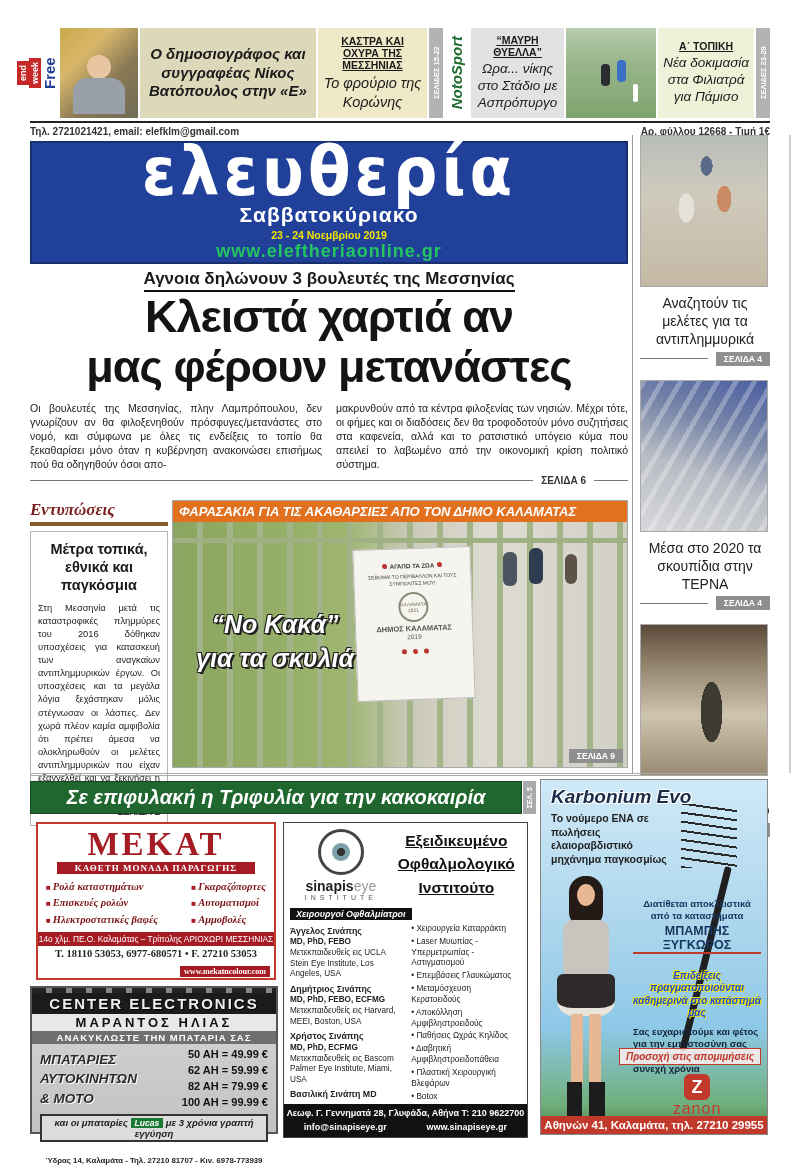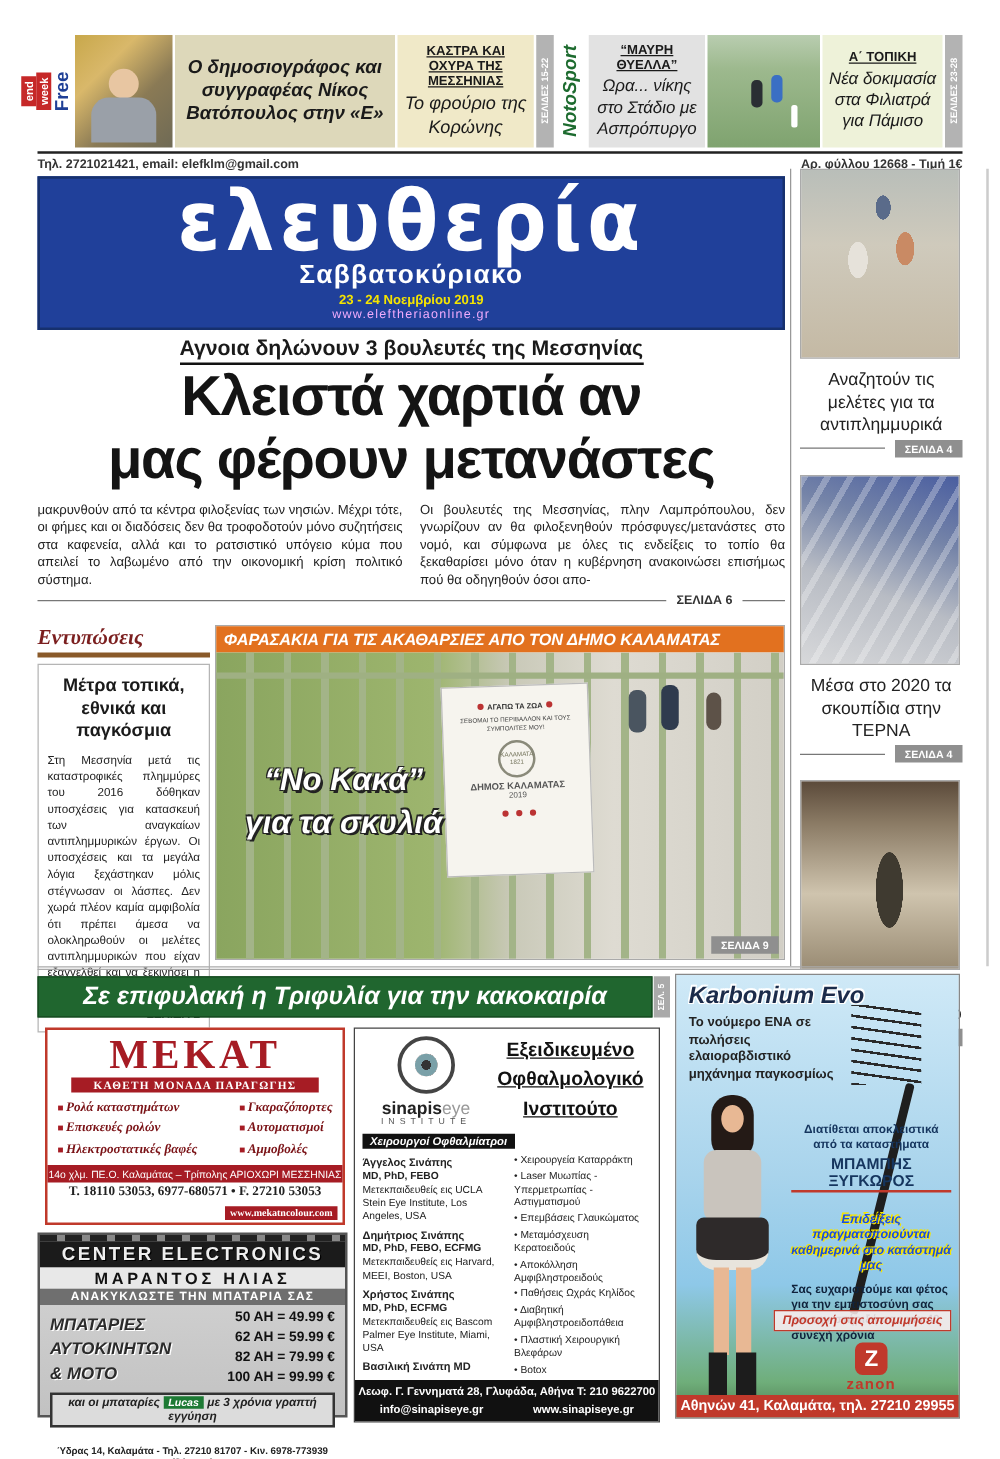--- a/index.html
+++ b/index.html
@@ -34,21 +34,21 @@
   
   .toprule{position:absolute;left:30px;top:121px;width:740px;border-top:2px solid #222;}
   .contact{position:absolute;left:30px;top:126px;width:740px;display:flex;justify-content:space-between;
            font-size:10px;font-weight:bold;color:#333;}
   .mast{position:absolute;left:30px;top:141px;width:598px;height:123px;background:#20409a;
         display:flex;flex-direction:column;align-items:center;justify-content:center;border:2px solid #16306e;box-sizing:border-box;}
   .mast .title{color:#fff;font-family:"DejaVu Sans",sans-serif;font-weight:800;font-size:62px;line-height:.95;
                letter-spacing:4px;transform:scaleY(1.08);}
   .mast .sub{color:#fff;font-weight:bold;font-size:21px;margin-top:2px;letter-spacing:1px;}
   .mast .date{color:#f5e400;font-weight:bold;font-size:10.5px;margin-top:2px;}
-  .mast .site{color:#f0abfc;font-weight:normal;font-size:10px;letter-spacing:1px;}
+  .mast .site{color:#22c55e;font-weight:bold;font-size:18px;letter-spacing:1px;}
   
   .lead{position:absolute;left:30px;top:269px;width:598px;text-align:center;}
   .lead .kick{display:inline-block;font-weight:bold;font-size:17px;border-bottom:2px solid #111;padding-bottom:1px;}
   .lead .h1,.lead .h2{font-weight:800;font-size:45px;letter-spacing:-1px;line-height:1.12;color:#141414;}
   .lead .cols{display:flex;gap:14px;text-align:justify;font-size:10.5px;line-height:1.35;margin-top:8px;color:#222;}
   .lead .cols div{flex:1;}
   .refrow{display:flex;align-items:center;gap:8px;margin-top:3px;}
   .refline{flex:1;border-top:1px solid #777;}
   .refline.s{flex:0 0 34px;}
   .reftxt{font-weight:bold;font-size:10px;color:#333;}
@@ -188,21 +188,21 @@
   .karavail{font-weight:bold;font-size:9.5px;color:#15355e;line-height:1.3;}
   .karstore{font-weight:800;font-size:12.5px;color:#15355e;border-bottom:2px solid #c0392b;display:inline-block;margin-top:1px;}
   .kardemo{margin-top:16px;font-weight:800;font-style:italic;font-size:10px;color:#1d4fd7;line-height:1.25;
            text-shadow:1px 1px 0 #f5e400,-1px -1px 0 #f5e400;}
   .karthanks{margin-top:6px;font-weight:bold;font-size:9.5px;color:#10233c;text-align:left;line-height:1.3;}
   .karwarn{position:absolute;right:6px;top:268px;width:140px;background:rgba(255,240,240,.85);border:1px solid #c0392b;
            color:#c0392b;font-weight:800;font-style:italic;font-size:10px;text-align:center;padding:2px 0;}
   .zanon{position:absolute;right:40px;top:294px;width:60px;text-align:center;}
   .zanon .zbox{width:26px;height:26px;margin:0 auto;background:#c0392b;border-radius:6px;color:#fff;
                font-weight:800;font-size:18px;line-height:26px;}
-  .zanon .zname{color:#c0392b;font-weight:700;font-size:12px;letter-spacing:1px;}
+  .zanon .zname{color:#c0392b;font-weight:400;font-size:16px;letter-spacing:1px;}
   .karfoot{position:absolute;left:0;right:0;bottom:0;background:#c0392b;color:#fff;font-weight:bold;
            font-size:11.5px;text-align:center;padding:3px 0;}
 </style>
 </head>
 <body>
 
 <div class="page">
 
   <div class="topbar">
     <div class="fw vtext">
@@ -246,22 +246,22 @@
     <div class="sub">Σαββατοκύριακο</div>
     <div class="date">23 - 24 Νοεμβρίου 2019</div>
     <div class="site">www.eleftheriaonline.gr</div>
   </div>
 
   <div class="lead">
     <div><span class="kick">Αγνοια δηλώνουν 3 βουλευτές της Μεσσηνίας</span></div>
     <div class="h1">Κλειστά χαρτιά αν</div>
     <div class="h2">μας φέρουν μετανάστες</div>
     <div class="cols">
+      <div>Οι βουλευτές της Μεσσηνίας, πλην Λαμπρόπουλου, δεν γνωρίζουν αν θα φιλοξενηθούν πρόσφυγες/μετανάστες στο νομό, και σύμφωνα με όλες τις ενδείξεις το τοπίο θα ξεκαθαρίσει μόνο όταν η κυβέρνηση ανακοινώσει επισήμως πού θα οδηγηθούν όσοι απο-</div>
       <div>μακρυνθούν από τα κέντρα φιλοξενίας των νησιών. Μέχρι τότε, οι φήμες και οι διαδόσεις δεν θα τροφοδοτούν μόνο συζητήσεις στα καφενεία, αλλά και το ρατσιστικό υπόγειο κύμα που απειλεί το λαβωμένο από την οικονομική κρίση πολιτικό σύστημα.</div>
-      <div>Οι βουλευτές της Μεσσηνίας, πλην Λαμπρόπουλου, δεν γνωρίζουν αν θα φιλοξενηθούν πρόσφυγες/μετανάστες στο νομό, και σύμφωνα με όλες τις ενδείξεις το τοπίο θα ξεκαθαρίσει μόνο όταν η κυβέρνηση ανακοινώσει επισήμως πού θα οδηγηθούν όσοι απο-</div>
     </div>
     <div class="refrow">
       <div class="refline"></div>
       <span class="reftxt">ΣΕΛΙΔΑ 6</span>
       <div class="refline s"></div>
     </div>
   </div>
 
   <div class="siderule"></div>
   <div class="siderule2"></div>

